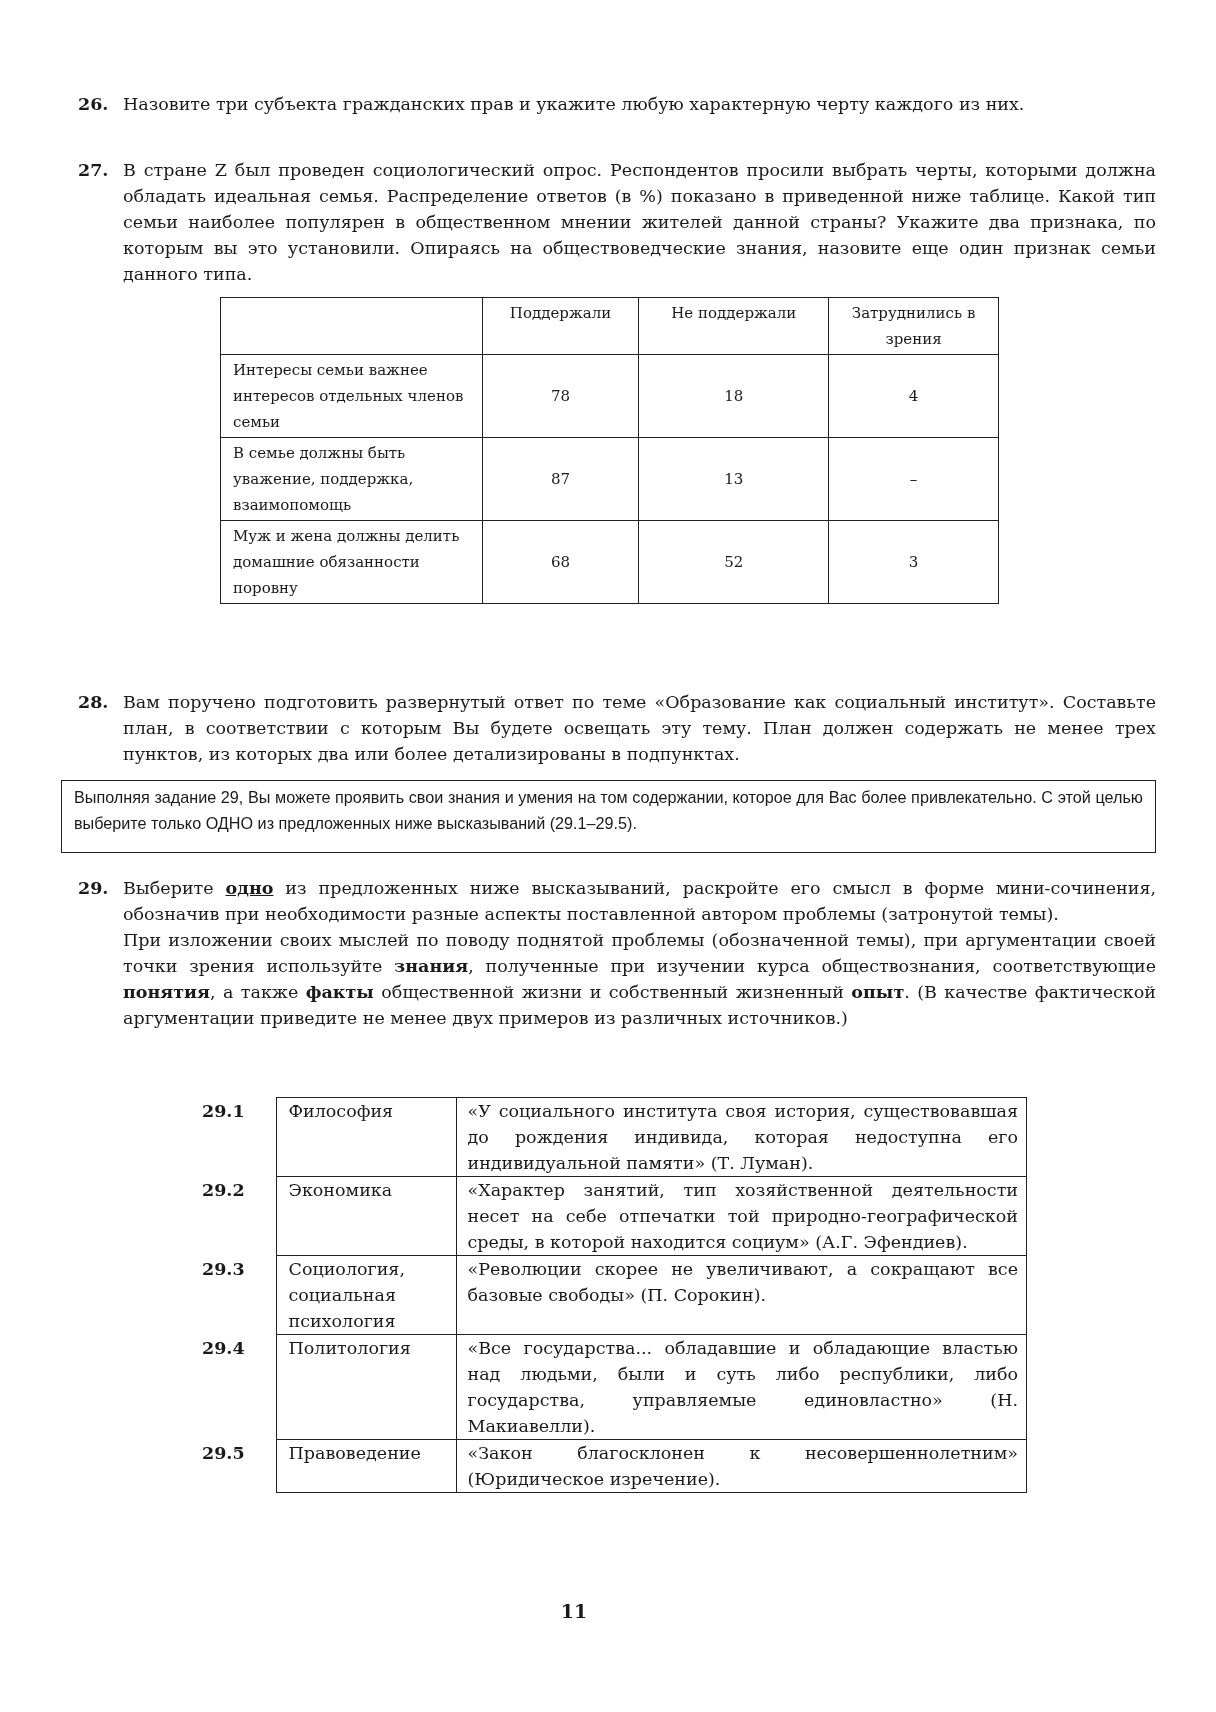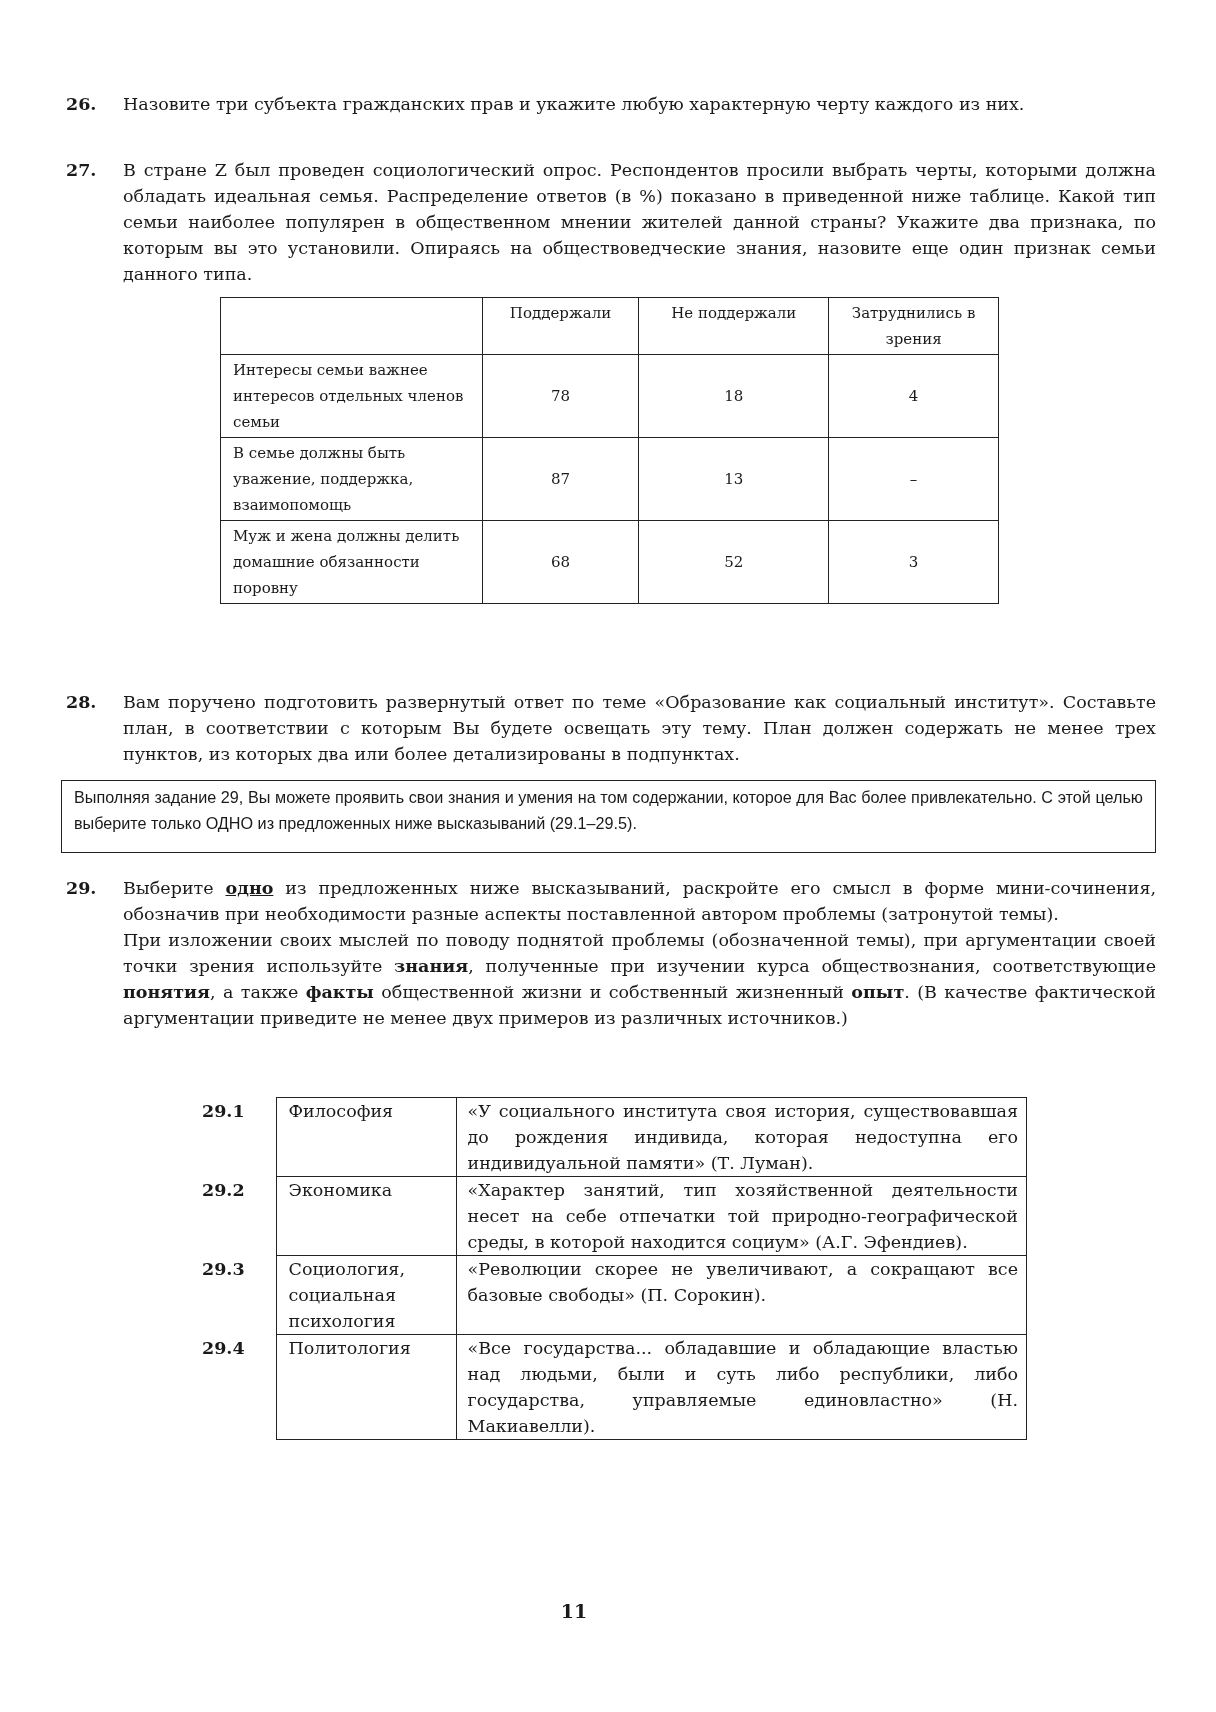--- a/index.html
+++ b/index.html
@@ -12,21 +12,21 @@
       line-height: 26px;
       overflow: hidden;
     }
     .task {
       position: absolute;
       left: 61px;
       width: 1095px;
     }
     .task-num {
       position: absolute;
-      left: 5px;
+      left: 17px;
       top: 0;
       font-weight: bold;
       width: 50px;
     }
     .task-body {
       margin-left: 62px;
       text-align: justify;
     }
     .task-body p { text-align: justify; }
     b { font-weight: bold; }
@@ -203,16 +203,21 @@
     <tr>
       <td class="qnum">29.3</td>
       <td class="subject">Социология, социальная психология</td>
       <td class="quote">«Революции скорее не увеличивают, а сокращают все базовые свободы» (П. Сорокин).</td>
     </tr>
     <tr>
       <td class="qnum">29.4</td>
       <td class="subject">Политология</td>
       <td class="quote">«Все государства... обладавшие и обладающие властью над людьми, были и суть либо республики, либо государства, управляемые единовластно» (Н. Макиавелли).</td>
     </tr>
+    <tr>
+      <td class="qnum">29.5</td>
+      <td class="subject">Правоведение</td>
+      <td class="quote">«Закон благосклонен к несовершеннолетним» (Юридическое изречение).</td>
+    </tr>
   </tbody>
 </table>
 
 <div class="page-number">11</div>
 
 </body></html>

